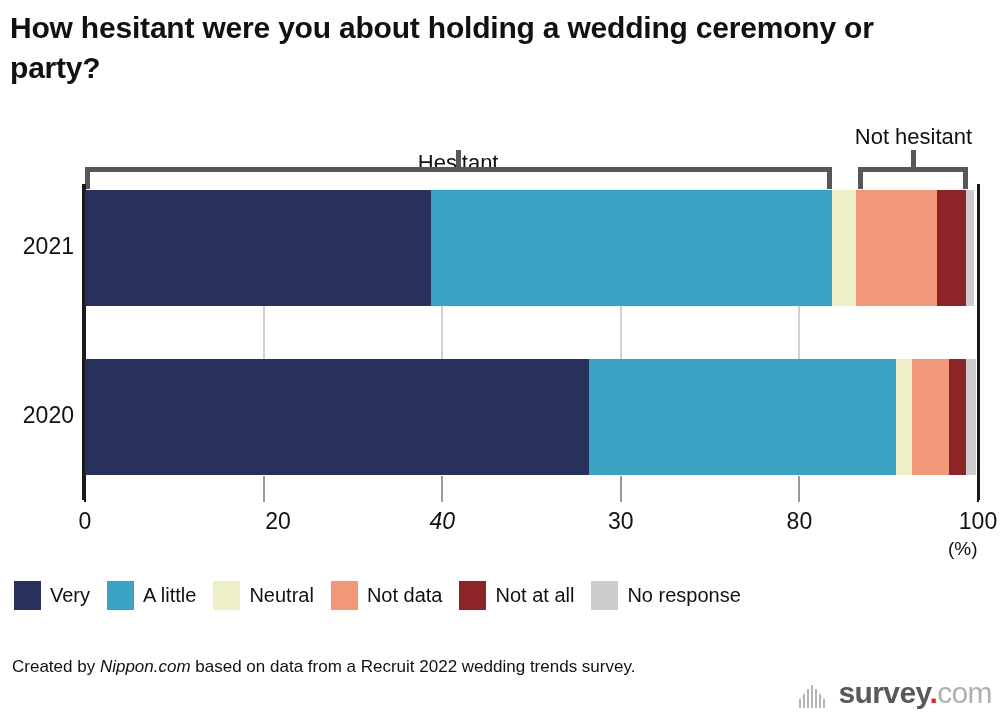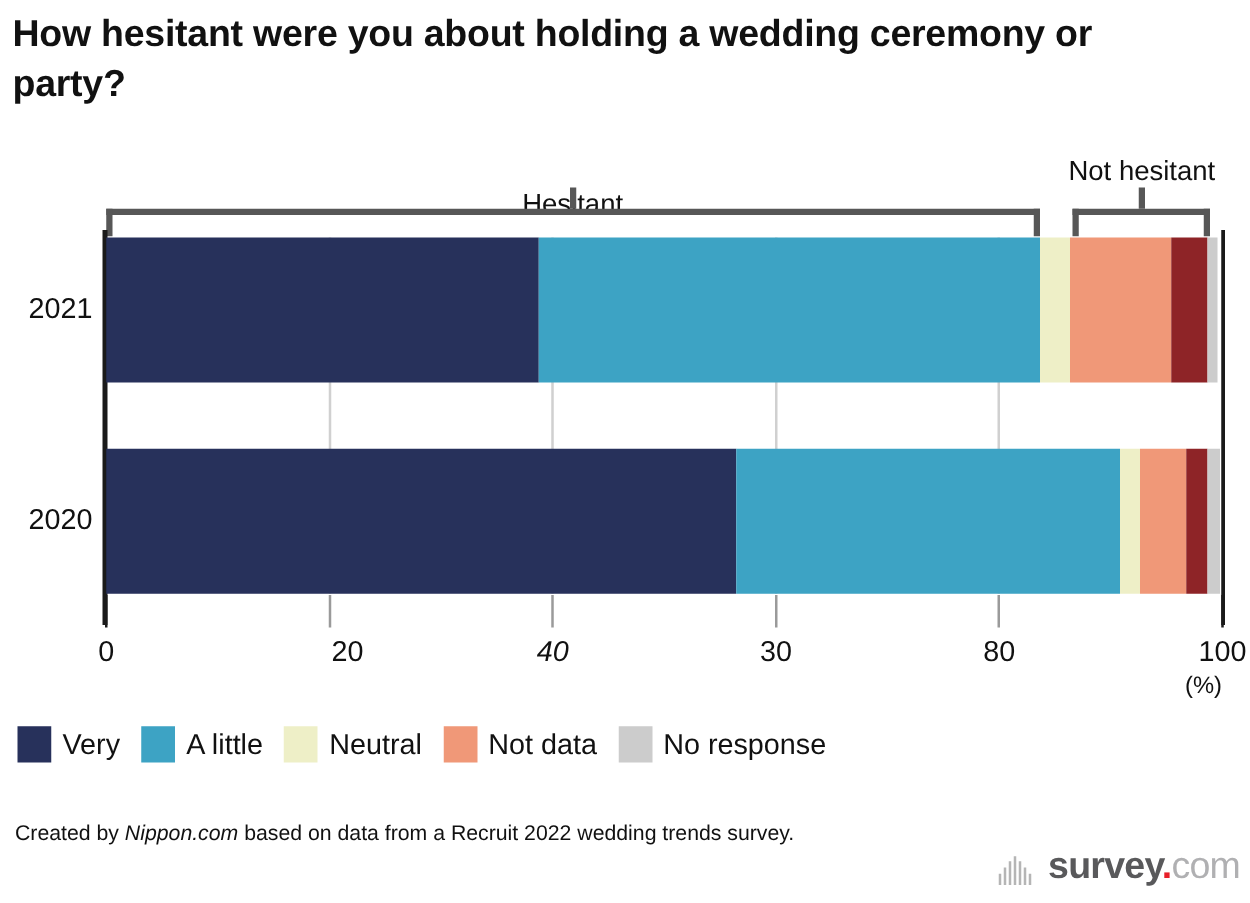--- a/index.html
+++ b/index.html
@@ -47,21 +47,21 @@
   }
   #pct-label{position:absolute;font-size:19px;color:#111;}
 
   
   #legend{
     position:absolute;left:14px;top:578px;width:980px;height:34px;
     display:flex;align-items:center;
   }
   .legend-item{display:flex;align-items:center;margin-right:17px;}
   .swatch{width:27px;height:29px;display:inline-block;margin-right:9px;}
-  .legend-text{font-size:23px;color:#111;white-space:nowrap;}
+  .legend-text{font-size:20px;color:#111;white-space:nowrap;}
 
   
   #footer-note{
     position:absolute;left:12px;top:655px;width:640px;
     font-size:17px;line-height:1.45;color:#111;
   }
   #footer-note .it{font-style:italic;}
   #logo{position:absolute;right:8px;top:678px;display:flex;align-items:flex-end;}
   #logo-wave{display:flex;align-items:flex-end;height:26px;margin-right:11px;}
   #logo-wave i{display:block;width:2px;margin-right:2px;background:#b5b5b5;}
@@ -145,20 +145,24 @@
     </div>
     <div class="legend-item">
       <span class="swatch" style="background: rgb(238, 239, 199);"></span>
       <span class="legend-text">Neutral</span>
     </div>
     <div class="legend-item">
       <span class="swatch" style="background: rgb(240, 152, 120);"></span>
       <span class="legend-text">Not data</span>
     </div>
     <div class="legend-item">
+      <span class="swatch" style="background: rgb(142, 36, 39);"></span>
+      <span class="legend-text">Not at all</span>
+    </div>
+    <div class="legend-item">
       <span class="swatch" style="background: rgb(204, 204, 204);"></span>
       <span class="legend-text">No response</span>
     </div>
   </div>
 
 <div id="footer-note">
   <span>Created by </span><span class="it">Nippon.com</span><span> based on data from a Recruit 2022 wedding trends survey.</span>
 </div>
 
 <div id="logo">

